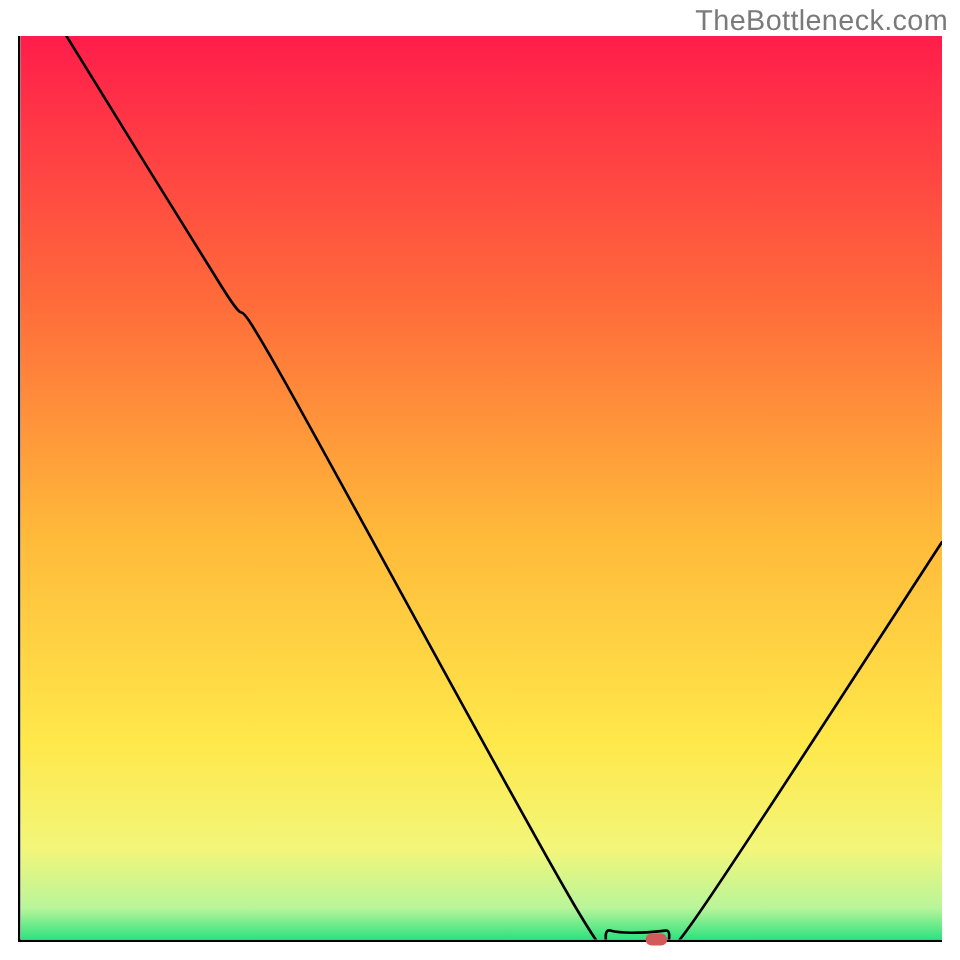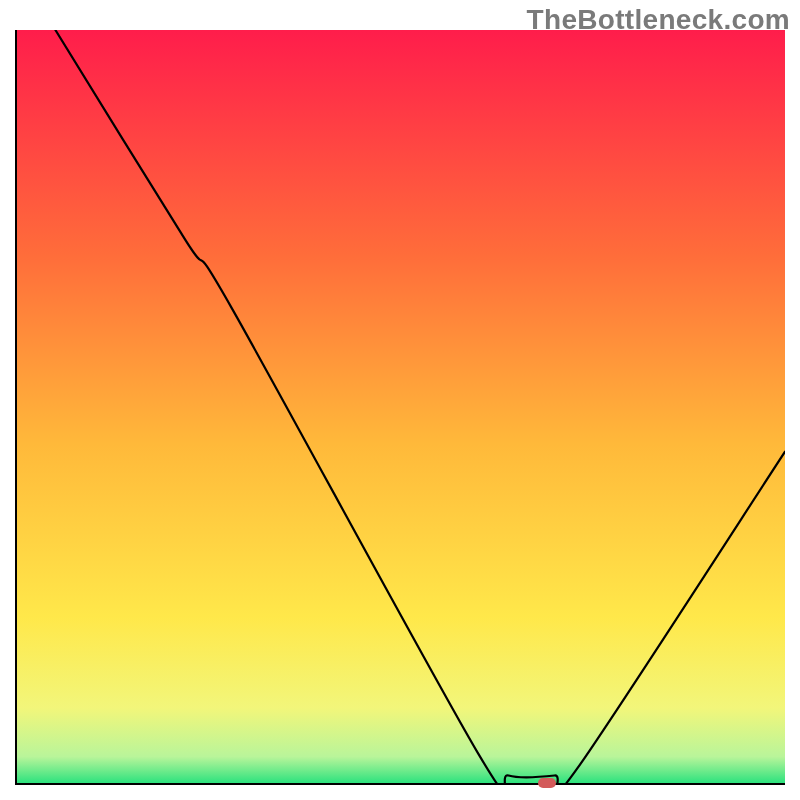--- a/index.html
+++ b/index.html
@@ -12,22 +12,22 @@
   }
   .chart-wrap {
     position: relative;
     width: 800px;
     height: 800px;
   }
   .attribution {
     position: absolute;
     top: 4px;
     right: 10px;
-    font-size: 28px;
-    font-weight: 700;
+    font-size: 24px;
+    font-weight: 400;
     color: #7a7a7a;
     letter-spacing: 0.3px;
     z-index: 10;
     margin-left: 20px;
   }
   .plot-outer {
     position: absolute;
     left: 15px;
     top: 30px;
     width: 770px;

